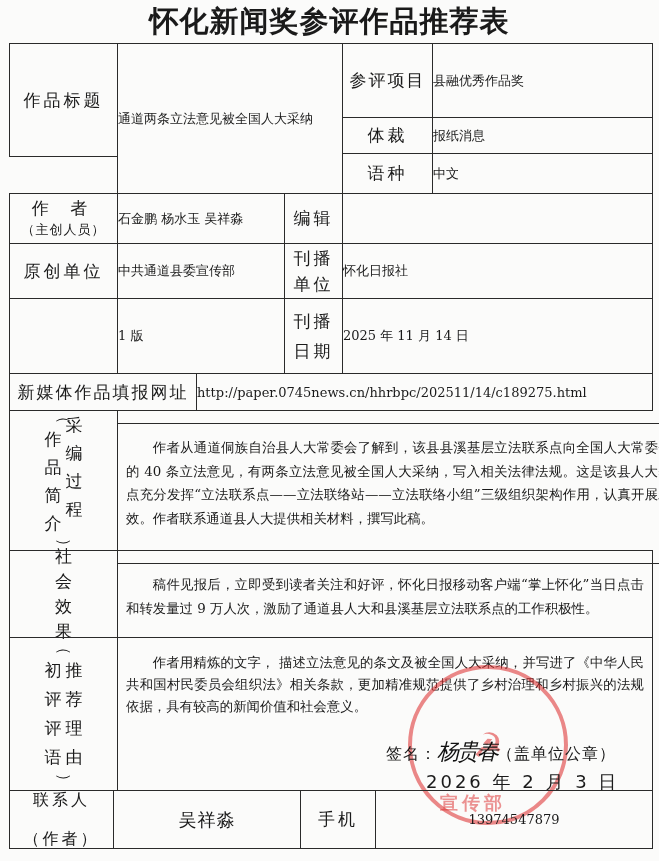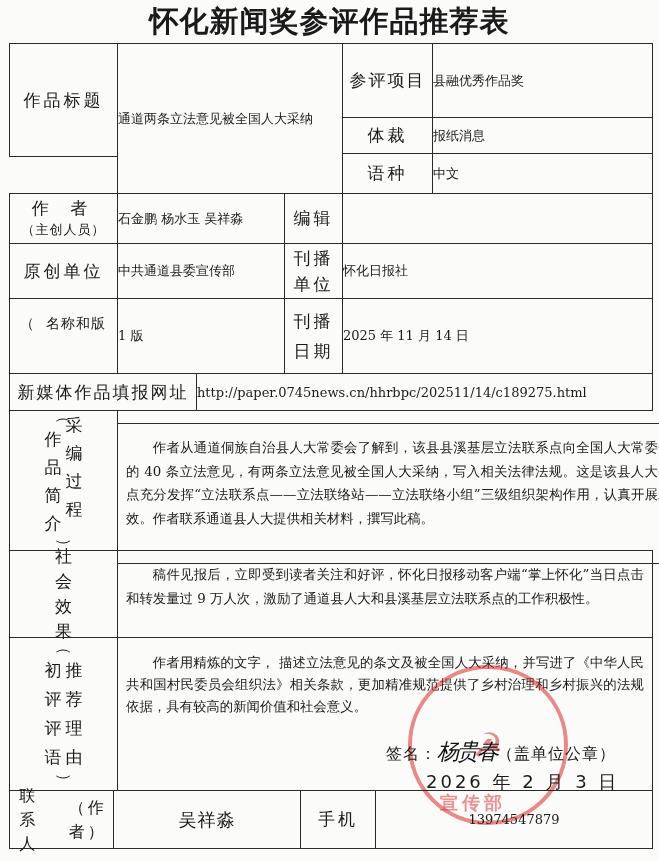--- a/index.html
+++ b/index.html
@@ -86,21 +86,20 @@
   </div>
 <div class="cell lbl" style="left:284px;top:243px;width:59px;height:56px;flex-direction:column;line-height:26px;">
   <span>刊播</span>
   <span>单位</span>
 </div>
 <div class="cell val" style="left:342px;top:243px;width:311px;height:56px;">
     <span>怀化日报社</span>
   </div>
 
 <div class="cell lbl" style="left:9px;top:298px;width:109px;height:76px;flex-direction:column;align-items:flex-start;justify-content:flex-start;padding:8px 0 0 10px;line-height:32px;">
-  <span class="small" style="font-size:14px;white-space:pre;">（  名称和版</span>
 </div>
 <div class="cell val" style="left:117px;top:298px;width:168px;height:76px;">
     <span>1 版</span>
   </div>
 <div class="cell lbl" style="left:284px;top:298px;width:59px;height:76px;flex-direction:column;line-height:30px;">
   <span>刊播</span>
   <span>日期</span>
 </div>
 <div class="cell val" style="left:342px;top:298px;width:311px;height:76px;">
     <span>2025 年 11 月 14 日</span>
@@ -134,21 +133,21 @@
 <div class="cell body-text" style="left:117px;top:410px;width:632px;height:141px;padding-top:12px;margin-top:13px;">
   <div style="text-indent:2em;">作者从通道侗族自治县人大常委会了解到，该县县溪基层立法联系点向全国人大常委会法工委提交的 40 条立法意见，有两条立法意见被全国人大采纳，写入相关法律法规。这是该县人大基层立法联系点充分发挥“立法联系点——立法联络站——立法联络小组”三级组织架构作用，认真开展工作并取得成效。作者联系通道县人大提供相关材料，撰写此稿。</div>
 </div>
 
 <div class="cell lbl vert" style="left:9px;top:550px;width:109px;height:88px;">
   <span>社</span>
   <span>会</span>
   <span>效</span>
   <span>果</span>
 </div>
-<div class="cell body-text" style="left:117px;top:550px;width:536px;height:88px;padding-top:12px;">
+<div class="cell body-text" style="left:117px;top:550px;width:536px;height:88px;padding-top:22px;">
   <div style="text-indent:2em;">稿件见报后，立即受到读者关注和好评，怀化日报移动客户端“掌上怀化”当日点击和转发量过 9 万人次，激励了通道县人大和县溪基层立法联系点的工作积极性。</div>
 </div>
 
 <div class="cell lbl" style="left:9px;top:637px;width:109px;height:154px;flex-direction:column;letter-spacing:0;">
   <span style="transform:rotate(90deg);display:block;font-size:16px;line-height:18px;">（</span>
   <div class="twocol">
     <div style="line-height:29px;">
       <span>初</span>
       <span>评</span>
       <span>评</span>
@@ -169,21 +168,21 @@
 
 <div class="stamp">
   <span class="stamp-inner">☭</span>
   <span class="stamp-text">宣传部</span>
 </div>
 <div class="sign">
   <span>签名：</span><span class="sig-scrawl">杨贵春</span><span>（盖单位公章）</span>
 </div>
 <div class="date">2026 年 2 月 3 日</div>
 
-<div class="cell lbl" style="left:9px;top:790px;width:105px;height:59px;flex-direction:row;line-height:24px;font-size:16px;gap:15px;">
+<div class="cell lbl" style="left:9px;top:790px;width:105px;height:59px;flex-direction:column;line-height:24px;font-size:16px;gap:15px;">
   <span>联系人</span>
   <span>（作者）</span>
 </div>
 <div class="cell lbl" style="left:113px;top:790px;width:188px;height:59px;letter-spacing:1px;font-size:18px;">
     <span>吴祥淼</span>
   </div>
 <div class="cell lbl" style="left:300px;top:790px;width:76px;height:59px;">
     <span>手机</span>
   </div>
 <div class="cell lbl" style="left:375px;top:790px;width:278px;height:59px;font-size:13px;letter-spacing:0;font-family:'DejaVu Serif',serif;">

